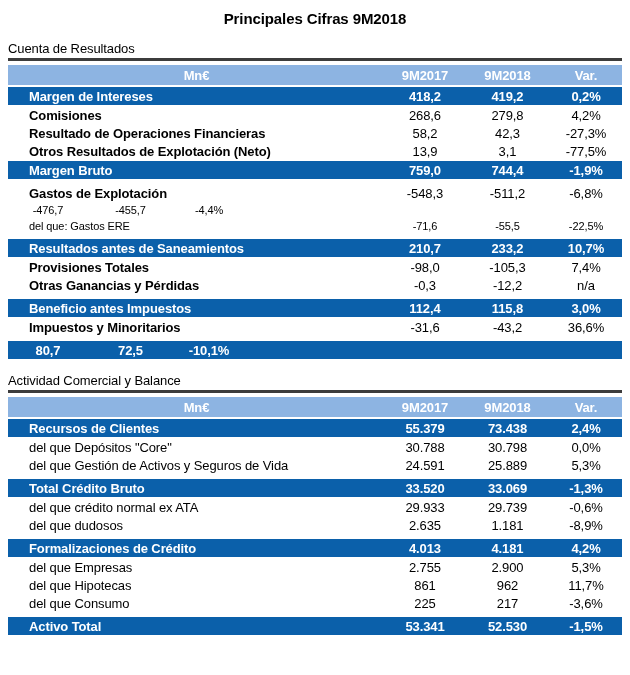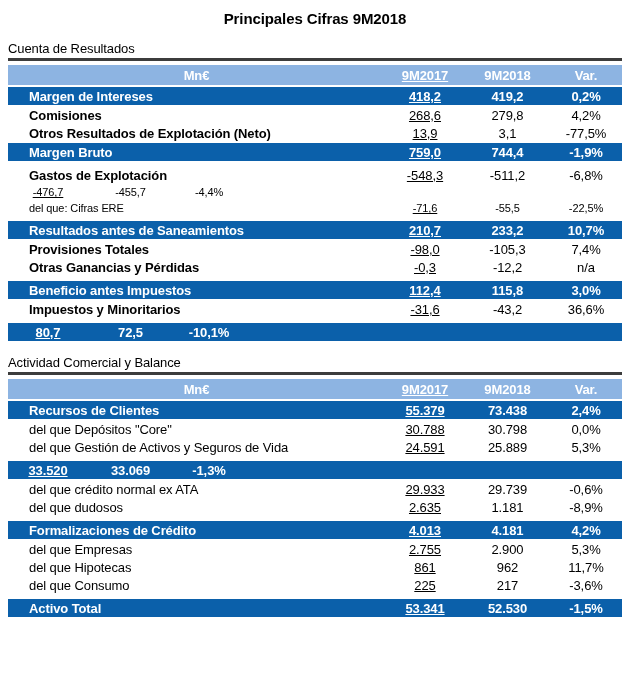--- a/index.html
+++ b/index.html
@@ -21,21 +21,21 @@
   .rule {
     height: 2px;
     border-top: 2px solid #3c3c3c;
     border-bottom: 1px solid #3c3c3c;
     margin-bottom: 4px;
   }
   .table { width: 100%; }
   .row { display: flex; align-items: center; font-size: 13px; }
   .lbl { flex: 1; text-align: left; padding-left: 21px; white-space: nowrap; overflow: hidden; }
   .val { text-align: center; white-space: nowrap; }
-  .c1 { width: 80px; text-decoration: underline; }
+  .c1 { width: 80px; }
   .c2 { width: 85px; }
   .c3 { width: 72px; }
   .thead {
     height: 20px;
     background: var(--header-bg, #8db4e2);
     color: #fff; font-weight: bold;
   }
   .thead .lbl { text-align: center; padding-left: 0; }
   .total {
     height: 18px;
@@ -73,20 +73,26 @@
             <div class="val c2">419,2</div>
             <div class="val c3">0,2%</div>
           </div>
           <div class="row main">
             <div class="lbl">Comisiones</div>
             <div class="val c1">268,6</div>
             <div class="val c2">279,8</div>
             <div class="val c3">4,2%</div>
           </div>
           <div class="row main">
+            <div class="lbl">Resultado de Operaciones Financieras</div>
+            <div class="val c1">58,2</div>
+            <div class="val c2">42,3</div>
+            <div class="val c3">-27,3%</div>
+          </div>
+          <div class="row main">
             <div class="lbl">Otros Resultados de Explotación (Neto)</div>
             <div class="val c1">13,9</div>
             <div class="val c2">3,1</div>
             <div class="val c3">-77,5%</div>
           </div>
           <div class="row total">
             <div class="lbl">Margen Bruto</div>
             <div class="val c1">759,0</div>
             <div class="val c2">744,4</div>
             <div class="val c3">-1,9%</div>
@@ -98,21 +104,21 @@
             <div class="val c1">-548,3</div>
             <div class="val c2">-511,2</div>
             <div class="val c3">-6,8%</div>
           </div>
           <div class="row detail_sm">
             <div class="val c1">-476,7</div>
             <div class="val c2">-455,7</div>
             <div class="val c3">-4,4%</div>
           </div>
           <div class="row detail_sm">
-            <div class="lbl">del que: Cifras ERE</div>
+            <div class="lbl">del que: Gastos ERE</div>
             <div class="val c1">-71,6</div>
             <div class="val c2">-55,5</div>
             <div class="val c3">-22,5%</div>
           </div>
         </div>
         <div class="group">
           <div class="row total">
             <div class="lbl">Resultados antes de Saneamientos</div>
             <div class="val c1">210,7</div>
             <div class="val c2">233,2</div>
@@ -180,20 +186,21 @@
           </div>
           <div class="row detail">
             <div class="lbl">del que Gestión de Activos y Seguros de Vida</div>
             <div class="val c1">24.591</div>
             <div class="val c2">25.889</div>
             <div class="val c3">5,3%</div>
           </div>
         </div>
         <div class="group">
           <div class="row total">
+            <div class="lbl">Total Crédito Bruto</div>
             <div class="val c1">33.520</div>
             <div class="val c2">33.069</div>
             <div class="val c3">-1,3%</div>
           </div>
           <div class="row detail">
             <div class="lbl">del que crédito normal ex ATA</div>
             <div class="val c1">29.933</div>
             <div class="val c2">29.739</div>
             <div class="val c3">-0,6%</div>
           </div>

